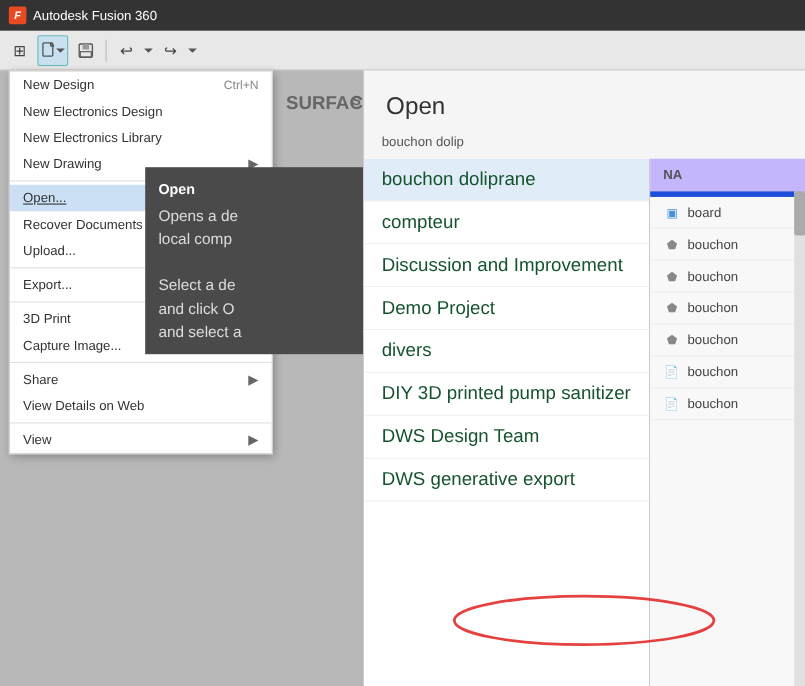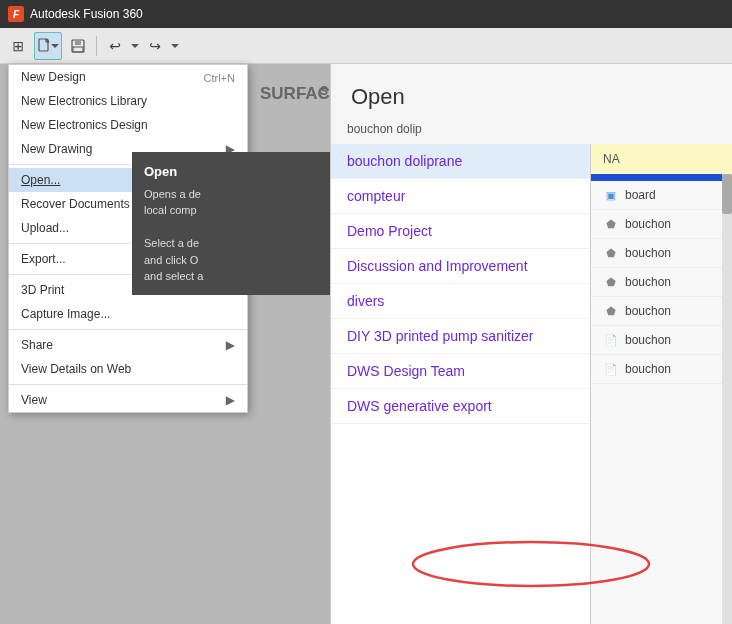--- a/index.html
+++ b/index.html
@@ -107,21 +107,21 @@
       left: 132px;
       width: 198px;
       background: #4a4a4a;
       color: #fff;
       padding: 10px 12px;
       font-size: 12px;
       z-index: 200;
       line-height: 1.5;
     }
     .open-popup .popup-title { font-weight: bold; font-size: 13px; margin-bottom: 4px; }
-    .open-popup .popup-text { font-size: 11px; color: #ddd; }
+    .open-popup .popup-text { font-size: 14px; color: #ddd; }
 
     
     .open-panel {
       position: absolute;
       top: 64px;
       left: 330px;
       right: 0;
       bottom: 0;
       background: #f5f5f5;
       border-left: 1px solid #ccc;
@@ -141,39 +141,39 @@
     }
     .projects-list {
       width: 260px;
       border-right: 1px solid #ccc;
       overflow-y: auto;
       background: #fff;
     }
     .project-item {
       padding: 9px 16px;
       cursor: pointer;
-      color: #6d28d9;
-      font-size: 14px;
+      color: #14532d;
+      font-size: 17px;
       border-bottom: 1px solid #f0f0f0;
     }
     .project-item.selected { background: #e0ecf8; }
 
     
     .right-panel {
       flex: 1;
       overflow-y: auto;
       background: #f8f8f8;
     }
     .right-header {
       padding: 8px 12px;
-      background: #fef9c3;
-      border-bottom: 7px solid #1d4ed8;
+      background: #c4b5fd;
+      border-bottom: 5px solid #1d4ed8;
       font-size: 12px;
       color: #555;
-      font-weight: 400;
+      font-weight: 700;
     }
     .file-item {
       display: flex;
       align-items: center;
       padding: 6px 12px;
       border-bottom: 1px solid #eee;
       font-size: 12px;
       color: #444;
       gap: 6px;
     }
@@ -295,24 +295,24 @@
   <span style="position:absolute;top:20px;left:260px;font-size:17px;color:#666;font-weight:600">SURFACE</span>
   <span style="position:absolute;top:20px;left:320px;font-size:12px;color:#666;font-weight:600">S</span>
 </div>
 
 <div class="file-menu">
   <div class="menu-item">
     <span>New Design</span>
     <span class="shortcut">Ctrl+N</span>
   </div>
   <div class="menu-item">
+    <span>New Electronics Design</span>
+  </div>
+  <div class="menu-item">
     <span>New Electronics Library</span>
-  </div>
-  <div class="menu-item">
-    <span>New Electronics Design</span>
   </div>
   <div class="menu-item">
     <span>New Drawing</span>
     <span class="arrow">▶</span>
   </div>
   <div class="menu-separator"></div>
   <div class="menu-item active">
     <span>Open...</span>
     <span class="shortcut">Ctrl+O</span>
   </div>
@@ -369,24 +369,24 @@
   <div class="projects-container">
 
     <div class="projects-list">
       <div class="project-item selected">
         <span>bouchon doliprane</span>
       </div>
       <div class="project-item">
         <span>compteur</span>
       </div>
       <div class="project-item">
+        <span>Discussion and Improvement</span>
+      </div>
+      <div class="project-item">
         <span>Demo Project</span>
-      </div>
-      <div class="project-item">
-        <span>Discussion and Improvement</span>
       </div>
       <div class="project-item">
         <span>divers</span>
       </div>
       <div class="project-item">
         <span>DIY 3D printed pump sanitizer</span>
       </div>
       <div class="project-item">
         <span>DWS Design Team</span>
       </div>

